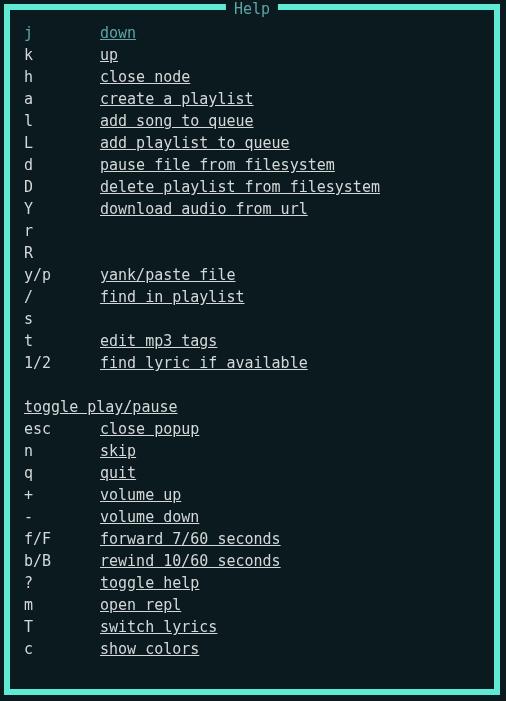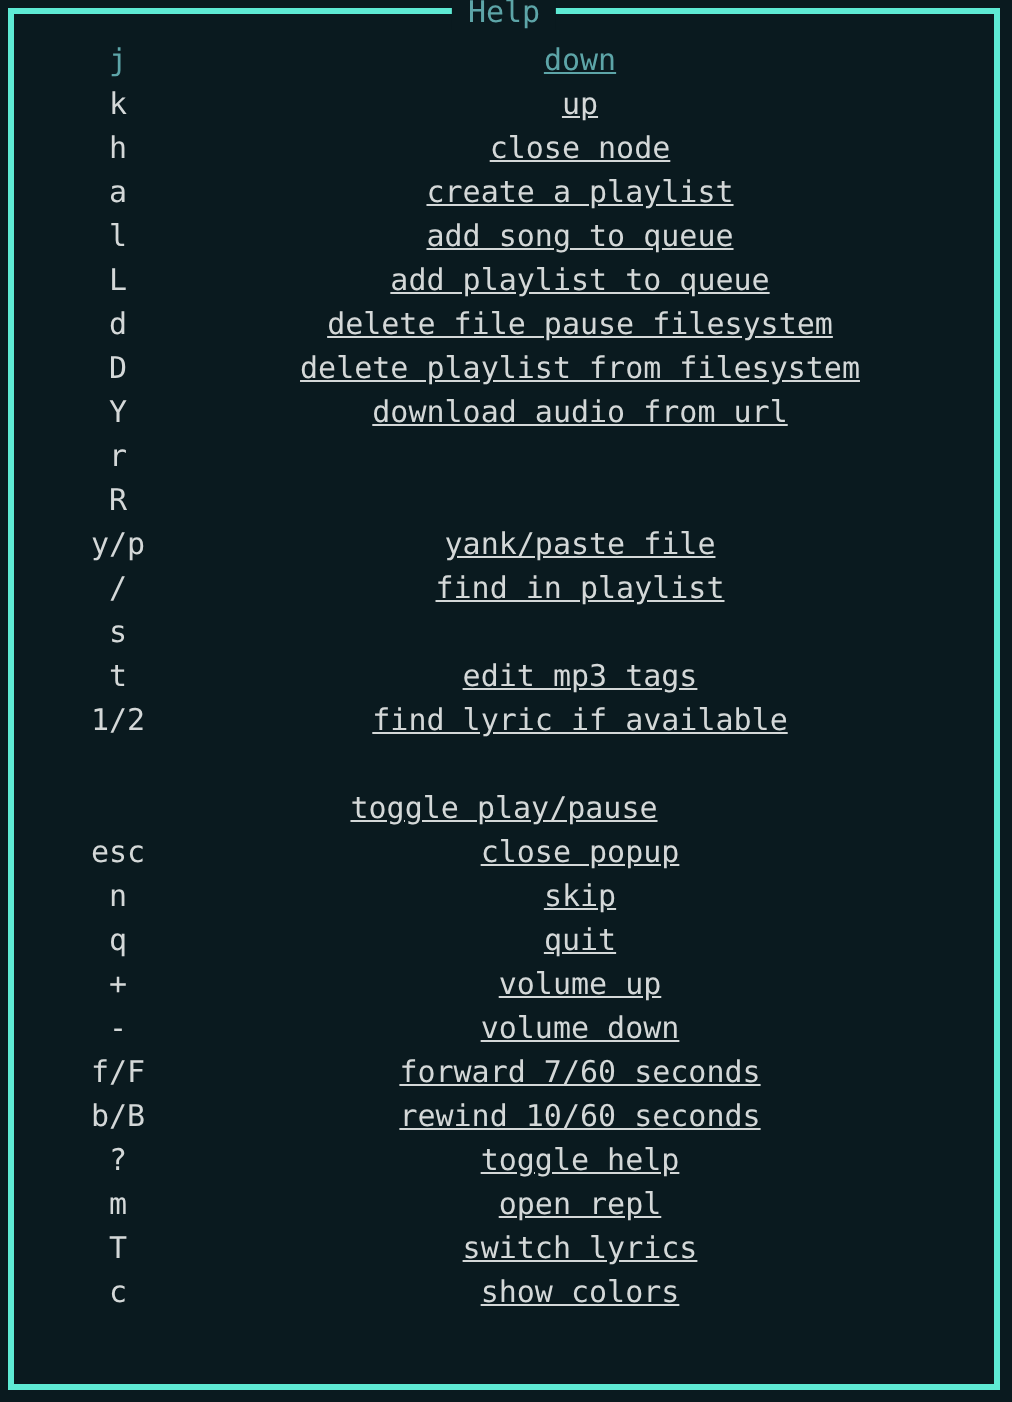--- a/index.html
+++ b/index.html
@@ -6,25 +6,24 @@
   body {
     background: #0a1a1f;
     font-family: "DejaVu Sans Mono", "Liberation Mono", Consolas, monospace;
     font-size: 15px;
     color: #d4d8d8;
     width: 506px;
     height: 701px;
     overflow: hidden;
   }
   .panel {
-    border: 3px solid #5eead4;
+    border: 6px solid #5eead4;
     margin: 4px 6px 4px 4px;
     height: 691px;
     position: relative;
-    text-align: center;
   }
   .panel-title {
     position: absolute;
     top: -10px;
     left: 50%;
     transform: translateX(-50%);
     background: #0a1a1f;
     color: #5da5a8;
     padding: 0 8px;
     font-size: 15px;
@@ -53,21 +52,21 @@
 
 <div class="panel">
   <div class="panel-title">Help</div>
   <div class="content">
       <div class="row"><div class="key-col hl">j</div><div class="desc-col hl">down</div></div>
       <div class="row"><div class="key-col">k</div><div class="desc-col">up</div></div>
       <div class="row"><div class="key-col">h</div><div class="desc-col">close node</div></div>
       <div class="row"><div class="key-col">a</div><div class="desc-col">create a playlist</div></div>
       <div class="row"><div class="key-col">l</div><div class="desc-col">add song to queue</div></div>
       <div class="row"><div class="key-col">L</div><div class="desc-col">add playlist to queue</div></div>
-      <div class="row"><div class="key-col">d</div><div class="desc-col">delete file pause filesystem</div></div>
+      <div class="row"><div class="key-col">d</div><div class="desc-col">pause file from filesystem</div></div>
       <div class="row"><div class="key-col">D</div><div class="desc-col">delete playlist from filesystem</div></div>
       <div class="row"><div class="key-col">Y</div><div class="desc-col">download audio from url</div></div>
       <div class="row"><div class="key-col">r</div></div>
       <div class="row"><div class="key-col">R</div></div>
       <div class="row"><div class="key-col">y/p</div><div class="desc-col">yank/paste file</div></div>
       <div class="row"><div class="key-col">/</div><div class="desc-col">find in playlist</div></div>
       <div class="row"><div class="key-col">s</div></div>
       <div class="row"><div class="key-col">t</div><div class="desc-col">edit mp3 tags</div></div>
       <div class="row"><div class="key-col">1/2</div><div class="desc-col">find lyric if available</div></div>
       <div class="blank"></div>

